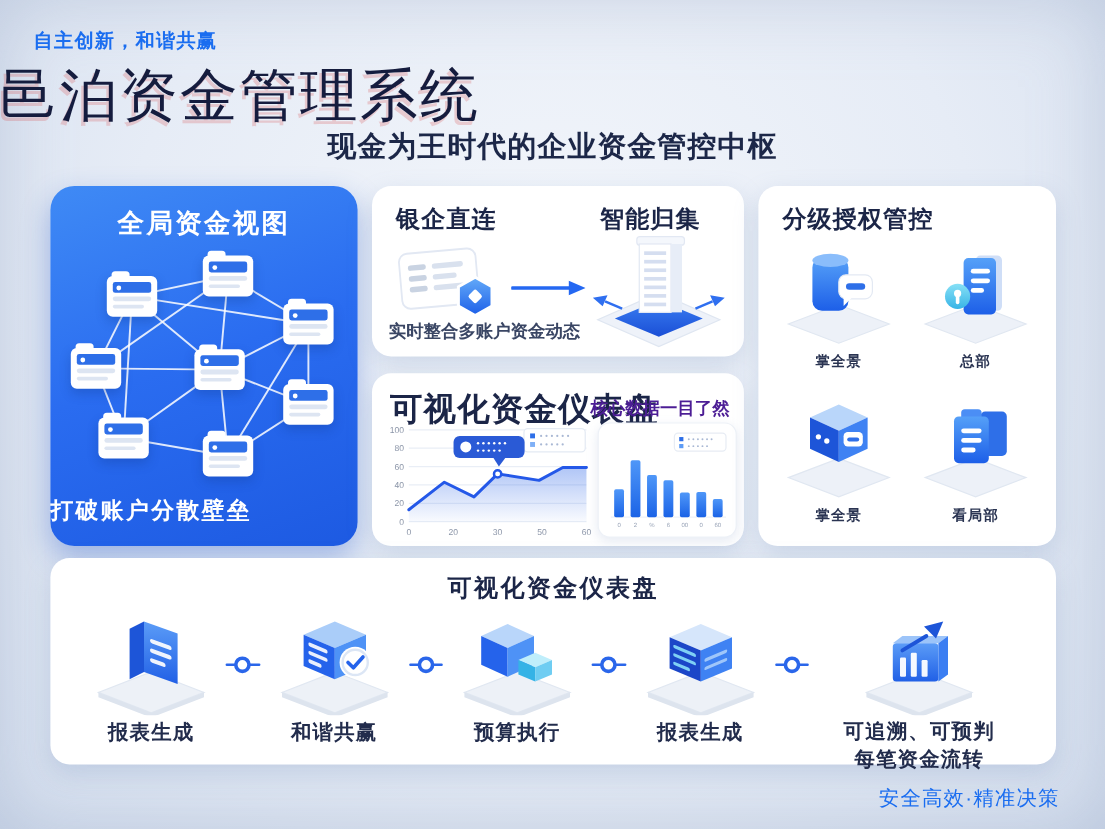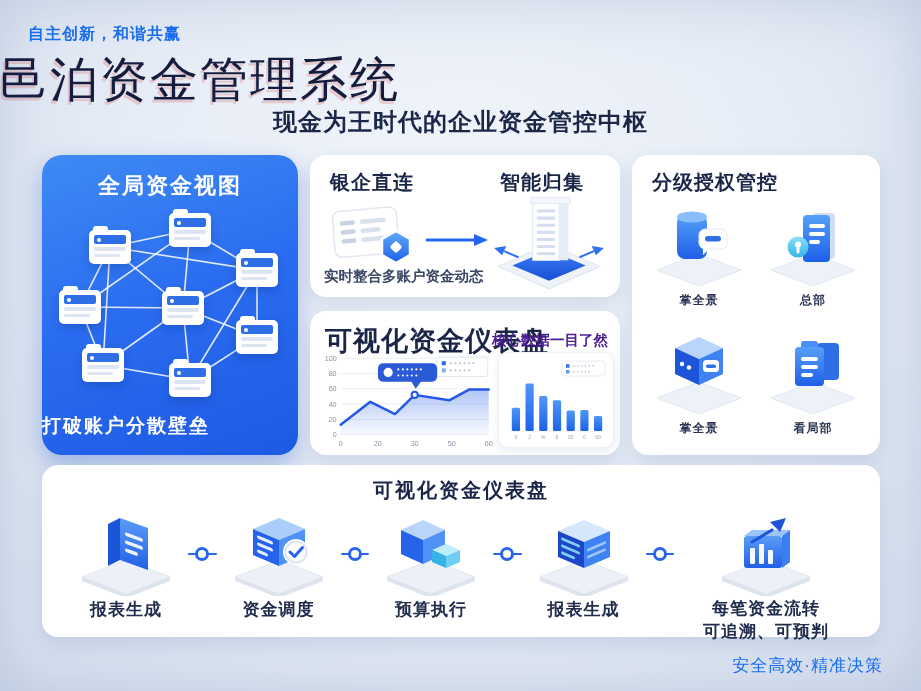--- a/index.html
+++ b/index.html
@@ -462,21 +462,21 @@
             <g transform="translate(30,27) skewY(23)" fill="#ffffff" opacity="0.9">
               <rect width="16" height="3.2" rx="1.6"></rect>
               <rect y="7" width="16" height="3.2" rx="1.6"></rect>
               <rect y="14" width="11" height="3.2" rx="1.6"></rect>
             </g>
             <circle cx="69" cy="44" r="13" fill="#ffffff"></circle>
             <circle cx="69" cy="44" r="10.5" fill="none" stroke="#dce6f5" stroke-width="2"></circle>
             <path d="M63,44 l4.5,4.5 l8,-9" stroke="#2563eb" stroke-width="3" fill="none" stroke-linecap="round" stroke-linejoin="round"></path>
           </svg>
         </span>
-        <div class="lbl">资金调度</div>
+        <div class="lbl">和谐共赢</div>
       </div>
 
       <div class="conn">
           <div class="conn-line"></div>
         </div>
 
       <div class="step">
         <span>
           <svg width="104" height="88" viewBox="0 0 104 88">
             <polygon points="52,52 96,69 52,86 8,69" fill="#edf1f7" stroke="#e0e7f1"></polygon>
@@ -531,22 +531,22 @@
             <polygon points="68,28 76,22 76,54 68,60" fill="#3b7ef2"></polygon>
             <rect x="30" y="28" width="38" height="32" rx="3" fill="url(#bluev2)"></rect>
             <rect x="36" y="40" width="5" height="16" rx="1" fill="#ffffff" opacity="0.95"></rect>
             <rect x="45" y="36" width="5" height="20" rx="1" fill="#ffffff" opacity="0.95"></rect>
             <rect x="54" y="42" width="5" height="14" rx="1" fill="#ffffff" opacity="0.95"></rect>
             <path d="M38,34 L58,22" stroke="#1d55d8" stroke-width="3.2" fill="none" stroke-linecap="round"></path>
             <polygon points="56,14 72,10 66,24" fill="#1d55d8"></polygon>
           </svg>
         </span>
         <div class="lbl2">
+          <div>可追溯、可预判</div>
           <div>每笔资金流转</div>
-          <div>可追溯、可预判</div>
         </div>
       </div>
 
     </div>
   </div>
 
   <div class="slogan-bottom">安全高效·精准决策</div>
 </div>
 
 </body></html>

